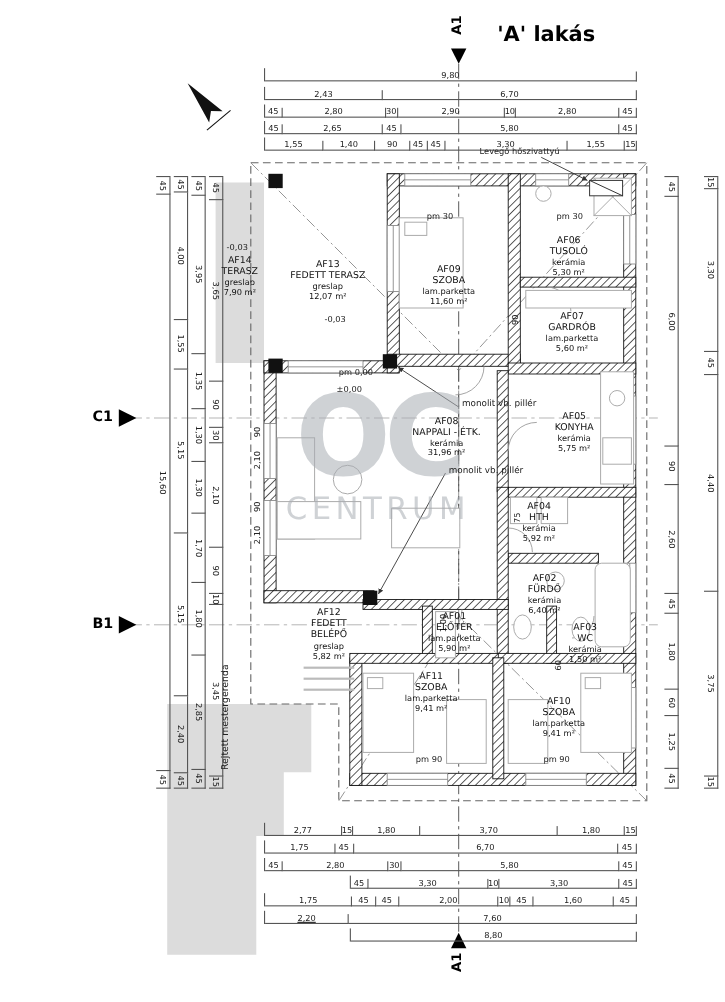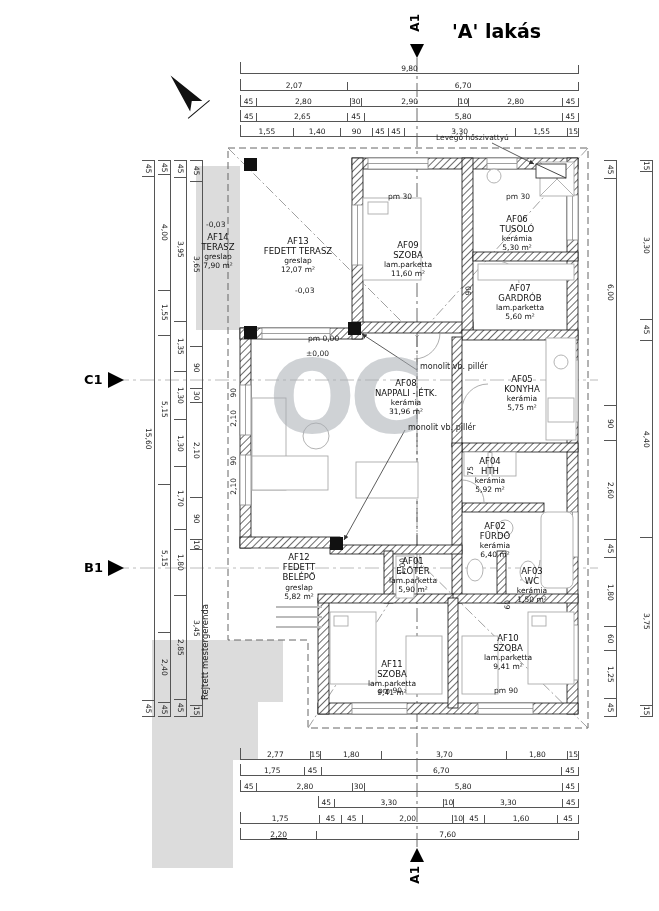--- a/index.html
+++ b/index.html
@@ -215,32 +215,33 @@
       <polygon points="410,862 424,862 417,848"></polygon>
       <polygon points="108,372 108,388 124,380"></polygon>
       <polygon points="108,560 108,576 124,568"></polygon>
     </g>
   </svg>
 
   <div class="title">'A' lakás</div>
 
   <div class="wm">
     <div class="logo">OC</div>
+    <div class="l2">CENTRUM</div>
   </div>
 
   <div class="a1t" style="left:408px;top:14px;">A1</div>
   <div class="a1t" style="left:408px;top:866px;">A1</div>
   <div class="sec" style="left:84px;top:372px;">C1</div>
   <div class="sec" style="left:84px;top:560px;">B1</div>
 
   <div class="hrow" style="left:240px;top:62px;width:338px;">
       <span style="flex-grow: 98;">9,80</span>
     </div>
   <div class="hrow" style="left:240px;top:79px;width:338px;">
-      <span style="flex-grow: 31;">2,07</span>
+      <span style="flex-grow: 31;">2,43</span>
       <span style="flex-grow: 67;">6,70</span>
     </div>
   <div class="hrow" style="left:240px;top:95px;width:338px;">
       <span style="flex-grow: 4.5;">45</span>
       <span style="flex-grow: 28;">2,80</span>
       <span style="flex-grow: 3;">30</span>
       <span style="flex-grow: 29;">2,90</span>
       <span style="flex-grow: 1;">10</span>
       <span style="flex-grow: 28;">2,80</span>
       <span style="flex-grow: 4.5;">45</span>
@@ -297,20 +298,23 @@
       <span style="flex-grow: 4.5;">45</span>
       <span style="flex-grow: 20;">2,00</span>
       <span style="flex-grow: 1;">10</span>
       <span style="flex-grow: 4.5;">45</span>
       <span style="flex-grow: 16;">1,60</span>
       <span style="flex-grow: 4.5;">45</span>
     </div>
   <div class="hrow" style="left:240px;top:828px;width:338px;">
       <span style="flex-grow: 22; text-decoration: underline;">2,20</span>
       <span style="flex-grow: 76;">7,60</span>
+    </div>
+  <div class="hrow" style="left:318px;top:844px;width:260px;">
+      <span style="flex-grow: 88;">8,80</span>
     </div>
 
   <div class="vcol" style="left:142px;top:160px;height:556px;">
       <span style="flex-grow: 4.5;">45</span>
       <span style="flex-grow: 156;">15,60</span>
       <span style="flex-grow: 4.5;">45</span>
     </div>
   <div class="vcol" style="left:158px;top:160px;height:556px;">
       <span style="flex-grow: 4.5;">45</span>
       <span style="flex-grow: 40;">4,00</span>
@@ -450,21 +454,21 @@
     <div class="nm">ELŐTÉR</div>
     <div class="fin">lam.parketta</div>
     <div class="ar">5,90 m²</div>
   </div>
   <div class="room" style="left:266px;top:552px;width:66px;">
     <div class="id">AF12</div>
     <div class="nm">FEDETT BELÉPŐ</div>
     <div class="fin">greslap</div>
     <div class="ar">5,82 m²</div>
   </div>
-  <div class="room" style="left:356px;top:659px;width:72px;">
+  <div class="room" style="left:356px;top:610px;width:72px;">
     <div class="id">AF11</div>
     <div class="nm">SZOBA</div>
     <div class="fin">lam.parketta</div>
     <div class="ar">9,41 m²</div>
   </div>
   <div class="room" style="left:472px;top:633px;width:72px;">
     <div class="id">AF10</div>
     <div class="nm">SZOBA</div>
     <div class="fin">lam.parketta</div>
     <div class="ar">9,41 m²</div>

